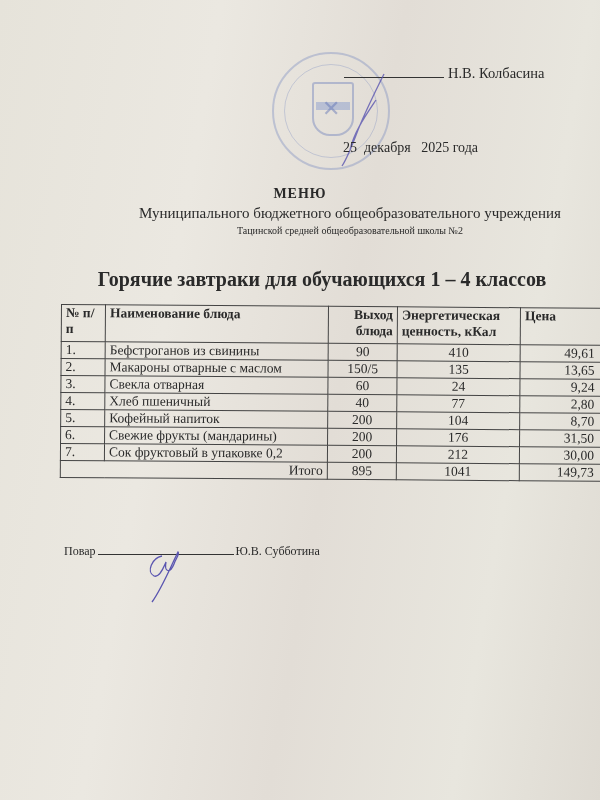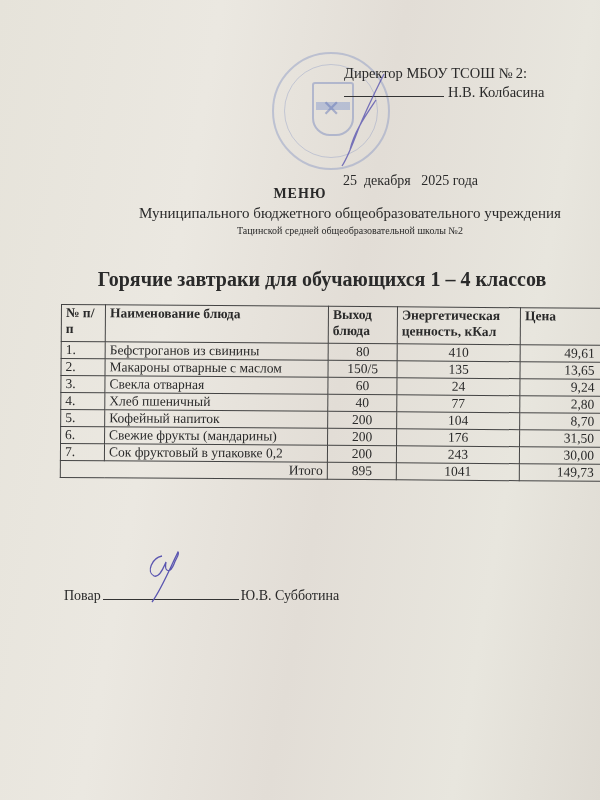--- a/index.html
+++ b/index.html
@@ -31,62 +31,61 @@
     table.menu { position:absolute; left:61px; top:304px; border-collapse:collapse; font-size:13.5px; width:545px;
       transform: rotate(0.4deg); transform-origin:left top; }
     table.menu td, table.menu th { border:1px solid #444; padding:0 4px; line-height:16px; height:16px; }
     table.menu th { font-weight:bold; text-align:left; vertical-align:top; height:36px; }
     .c-num { width:35px; }
     .c-name { width:214px; }
     .c-out { width:60px; text-align:center; }
     .c-kcal { width:114px; text-align:center; }
     .c-price { text-align:right; padding-right:10px !important; }
     .total-label { text-align:right; }
-    .cook { left:64px; top:588px; font-size:14px; white-space:nowrap; }
+    .cook { left:64px; top:544px; font-size:12px; white-space:nowrap; }
     .cook-line { display:inline-block; width:136px; border-bottom:1px solid #333; margin:0 2px; }
   </style>
 </head>
 <body>
 
 <div class="abs stamp">
   <div class="stamp-inner"></div>
   <div class="stamp-emblem"></div>
 </div>
 
 <div class="abs approve">
-  <div>Директор МБОУ ТСОШ № 2:</div>
   <div><span class="sign-line"></span><span>Н.В. Колбасина</span></div>
 </div>
 
 <svg class="abs sig-stroke" width="60" height="100">
   <path d="M48 4 C40 20, 30 40, 22 60 C16 76, 10 90, 6 96 M40 30 C30 45, 18 62, 14 80" stroke="#5a55b0" stroke-width="1.3" fill="none" opacity="0.8"></path>
 </svg>
 
-<div class="abs date" style="white-space:pre;margin-top:33px;">25  декабря   2025 года</div>
+<div class="abs date" style="white-space:pre;">25  декабря   2025 года</div>
 
 <div class="abs center title">МЕНЮ</div>
 <div class="abs center org1">Муниципального бюджетного общеобразовательного учреждения</div>
 <div class="abs center org2">Тацинской средней общеобразовательной школы №2</div>
 <div class="abs center subtitle">Горячие завтраки для обучающихся 1 – 4 классов</div>
 
 <table class="menu">
   <thead>
     <tr>
       <th class="c-num">№ п/п</th>
       <th class="c-name">Наименование блюда</th>
-      <th class="c-out" style="text-align:left">Выход блюда</th>
+      <th class="c-out" style="text-align:right">Выход блюда</th>
       <th class="c-kcal" style="text-align:left">Энергетическая ценность, кКал</th>
       <th>Цена</th>
     </tr>
   </thead>
   <tbody id="menu-body">
       <tr>
         <td class="c-num">1.</td>
         <td class="c-name">Бефстроганов из свинины</td>
-        <td class="c-out">80</td>
+        <td class="c-out">90</td>
         <td class="c-kcal">410</td>
         <td class="c-price">49,61</td>
       </tr>
       <tr>
         <td class="c-num">2.</td>
         <td class="c-name">Макароны отварные с маслом</td>
         <td class="c-out">150/5</td>
         <td class="c-kcal">135</td>
         <td class="c-price">13,65</td>
       </tr>
@@ -115,21 +114,21 @@
         <td class="c-num">6.</td>
         <td class="c-name">Свежие фрукты (мандарины)</td>
         <td class="c-out">200</td>
         <td class="c-kcal">176</td>
         <td class="c-price">31,50</td>
       </tr>
       <tr>
         <td class="c-num">7.</td>
         <td class="c-name">Сок фруктовый в упаковке 0,2</td>
         <td class="c-out">200</td>
-        <td class="c-kcal">243</td>
+        <td class="c-kcal">212</td>
         <td class="c-price">30,00</td>
       </tr>
     </tbody>
   <tfoot>
     <tr>
       <td colspan="2" class="total-label">Итого</td>
       <td class="c-out">895</td>
       <td class="c-kcal">1041</td>
       <td class="c-price">149,73</td>
     </tr>

